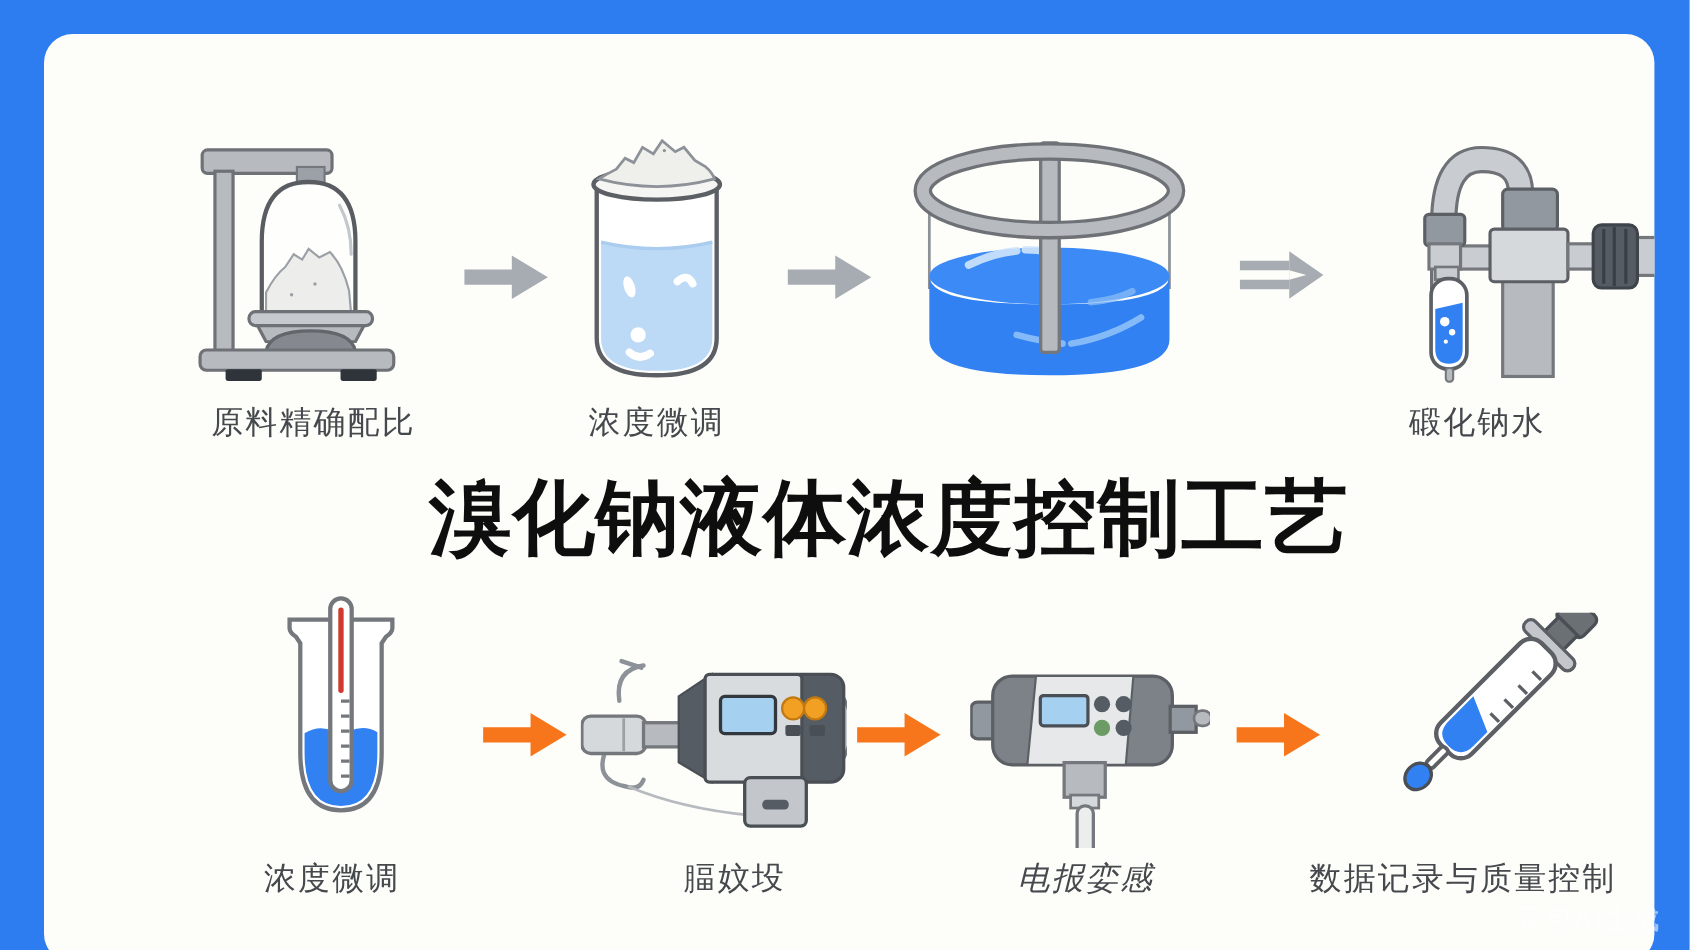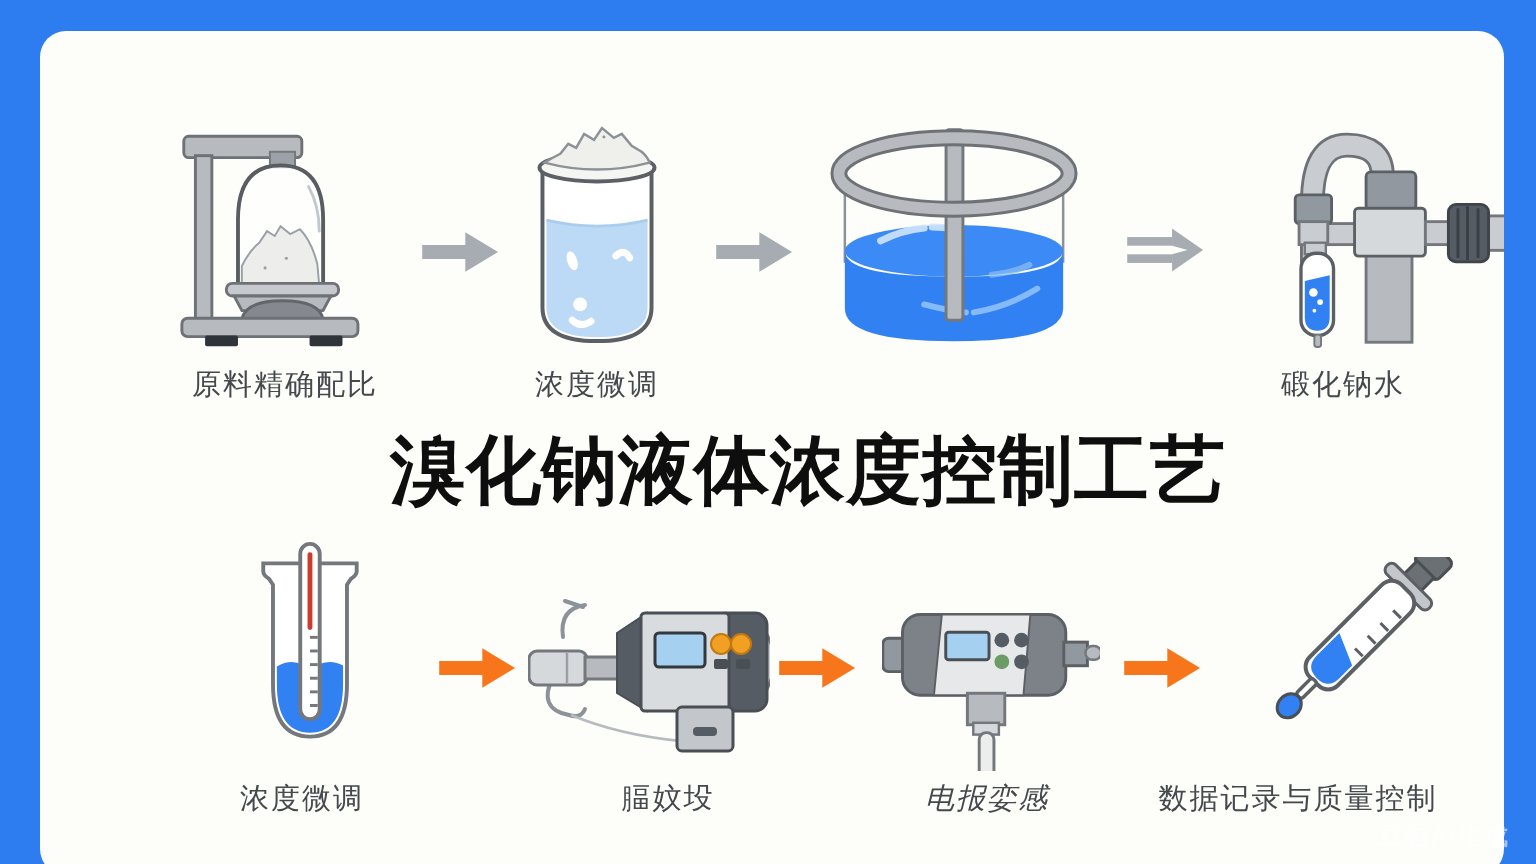--- a/index.html
+++ b/index.html
@@ -252,17 +252,17 @@
   </div>
   <div class="arrow orange" style="left:1080px;top:612px;">
     <svg viewBox="0 0 90 58">
         <polygon points="0,21 50,21 50,6 88,29 50,52 50,37 0,37" fill="currentColor"></polygon>
       </svg>
   </div>
 
   <div class="step-label" style="left:262px;top:748px;">浓度微调</div>
   <div class="step-label" style="left:628px;top:748px;">腷妏坄</div>
   <div class="step-label" style="left:947px;top:748px;font-style:italic;">电报娈感</div>
-  <div class="step-label" style="left:1258px;top:748px;">数据记录与质量控制</div>
+  <div class="step-label" style="left:1290px;top:748px;">数据记录与质量控制</div>
 
 </div>
 
 <div class="watermark">豆包AI生成</div>
 
 </body></html>

